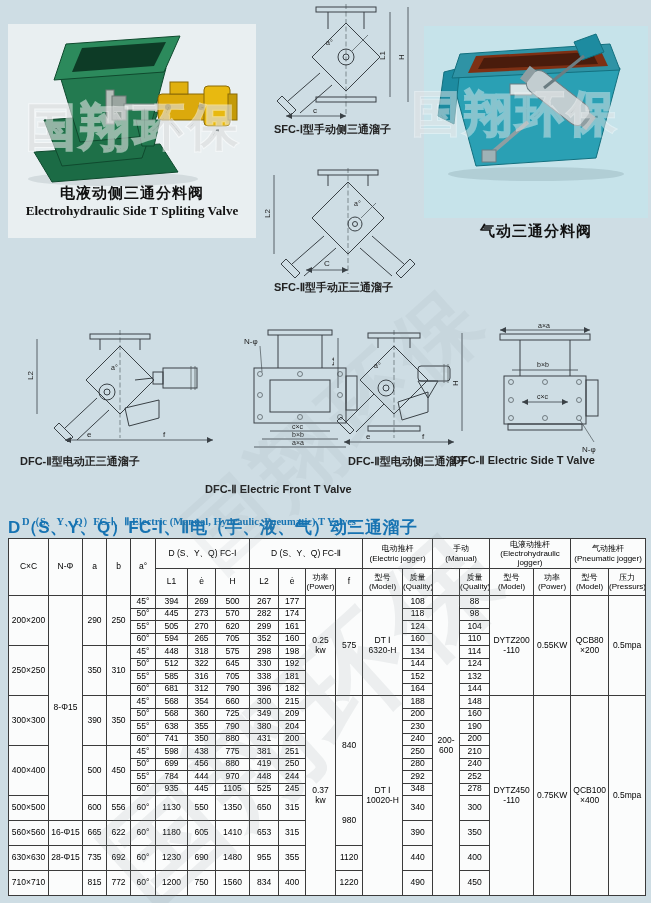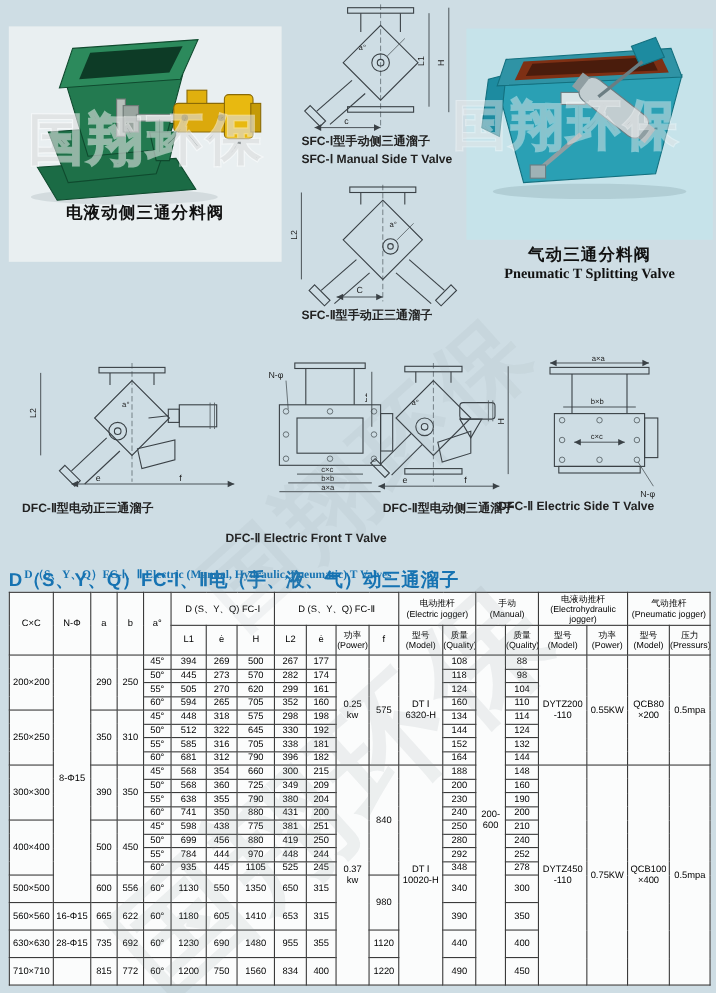--- a/index.html
+++ b/index.html
@@ -69,20 +69,21 @@
       <rect x="150" y="70" width="54" height="26" rx="4" fill="#dba90c" stroke="#8a6a06"></rect>
       <rect x="162" y="58" width="18" height="12" fill="#e0b00e" stroke="#8a6a06"></rect>
       <rect x="196" y="62" width="26" height="40" rx="4" fill="#e8b910" stroke="#8a6a06"></rect>
       <rect x="220" y="70" width="9" height="26" fill="#c49a08" stroke="#8a6a06"></rect>
       <circle cx="160" cy="83" r="3" fill="#8a6a06"></circle>
       <circle cx="193" cy="83" r="3" fill="#8a6a06"></circle>
       <polygon points="128,96 152,96 146,122 134,122" fill="#237a50" stroke="#0f4a2e"></polygon>
     </svg>
     <div class="photo-caps" style="top:160px;">
       <div class="cap-cn">电液动侧三通分料阀</div>
+      <div class="cap-en">Electrohydraulic Side T Spliting Valve</div>
     </div>
   </div>
 
   <div class="photo" id="right-photo">
     <svg width="224" height="160" viewBox="0 0 224 160">
       <ellipse cx="112" cy="148" rx="88" ry="7" fill="#abc8d0" opacity="0.8"></ellipse>
       <polygon points="28,52 196,42 172,132 52,140" fill="#2aa0b4" stroke="#13707f" stroke-width="1"></polygon>
       <polygon points="20,46 36,42 30,98 14,90" fill="#1d8ba0" stroke="#13707f"></polygon>
       <polygon points="36,28 186,18 196,44 28,52" fill="#2f93a5" stroke="#13707f"></polygon>
       <polygon points="52,30 176,23 184,40 44,47" fill="#7e3014"></polygon>
@@ -93,21 +94,20 @@
         <rect x="98" y="60" width="72" height="24" rx="10" fill="#c2cdd0" stroke="#6b7d82"></rect>
         <rect x="92" y="64" width="8" height="16" fill="#8f9ea2"></rect>
         <rect x="168" y="64" width="8" height="16" fill="#8f9ea2"></rect>
       </g>
       <line x1="104" y1="96" x2="64" y2="130" stroke="#8f9ea2" stroke-width="4"></line>
       <rect x="58" y="124" width="14" height="12" fill="#9fb2b6" stroke="#6b7d82"></rect>
       <line x1="160" y1="30" x2="120" y2="62" stroke="#6b7d82" stroke-width="3"></line>
     </svg>
     <div class="photo-caps" style="top:196px;">
       <div class="cap-cn">气动三通分料阀</div>
-      <div class="cap-en">Pneumatic T Splitting Valve</div>
     </div>
   </div>
 
   <div class="draw" style="left:258px;top:2px;width:186px;">
     <svg width="186" height="120" viewBox="0 0 186 120">
       <line class="cl" x1="88" y1="2" x2="88" y2="112"></line>
       <rect class="ln" x="58" y="5" width="60" height="5"></rect>
       <line class="ln" x1="70" y1="10" x2="70" y2="27"></line>
         <line class="ln" x1="106" y1="10" x2="106" y2="27"></line>
       <polygon class="ln" points="88,21 122,55 88,89 54,55"></polygon>
@@ -123,21 +123,20 @@
       <text class="lbl" x="127" y="58" transform="rotate(-90 127 58)">L1</text>
       <line class="dim" x1="150" y1="5" x2="150" y2="100"></line>
       <text class="lbl" x="146" y="58" transform="rotate(-90 146 58)">H</text>
       <line class="dim" x1="28" y1="114" x2="88" y2="114"></line>
       <polygon points="28,114 34,111 34,117" fill="#3a4146"></polygon>
         <polygon points="88,114 82,111 82,117" fill="#3a4146"></polygon>
       <text class="lbl" x="55" y="111">c</text>
     </svg>
     <div class="dwg-cap" style="padding-left:16px;">
       <div>SFC-Ⅰ型手动侧三通溜子</div>
-      <div>SFC-Ⅰ Manual Side T Valve</div>
     </div>
   </div>
 
   <div class="draw" style="left:258px;top:166px;width:186px;">
     <svg width="186" height="114" viewBox="0 0 186 114">
       <line class="cl" x1="90" y1="2" x2="90" y2="108"></line>
       <rect class="ln" x="60" y="4" width="60" height="5"></rect>
       <line class="ln" x1="70" y1="9" x2="70" y2="20"></line>
         <line class="ln" x1="110" y1="9" x2="110" y2="20"></line>
       <polygon class="ln" points="90,16 126,52 90,88 54,52"></polygon>

